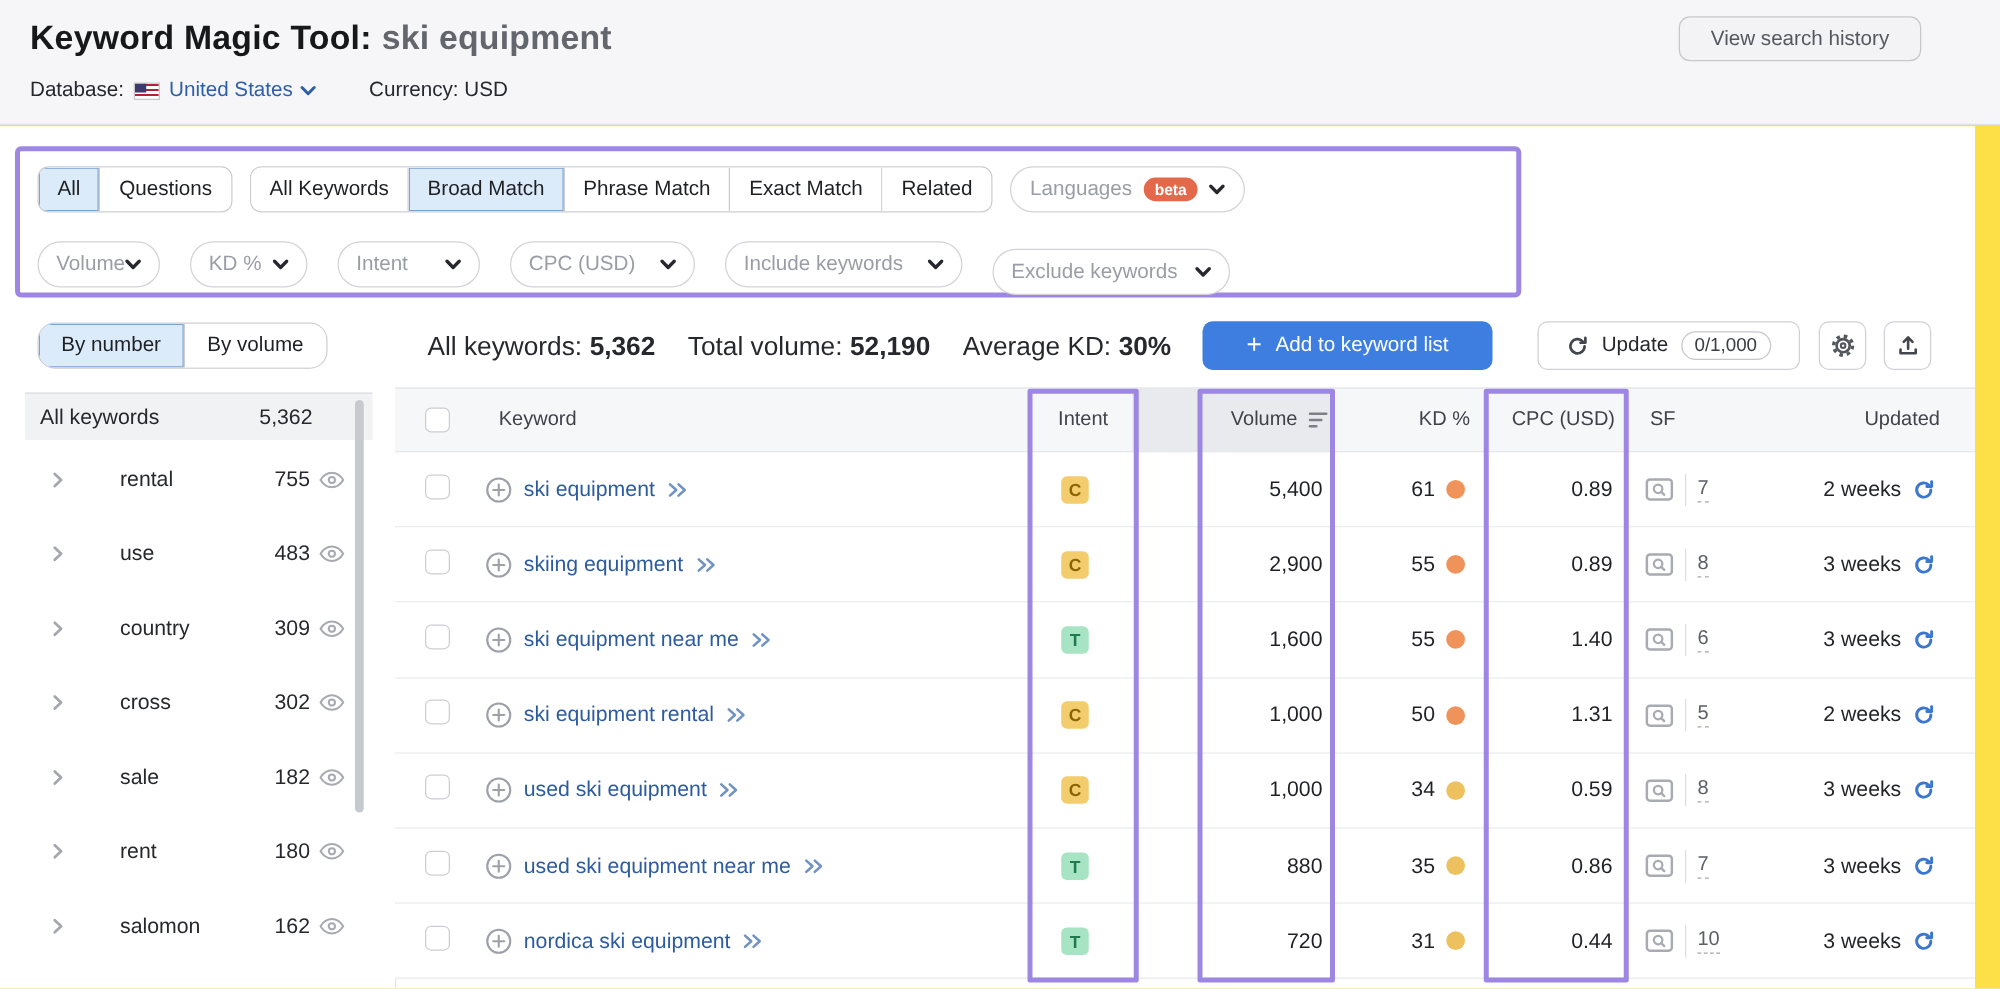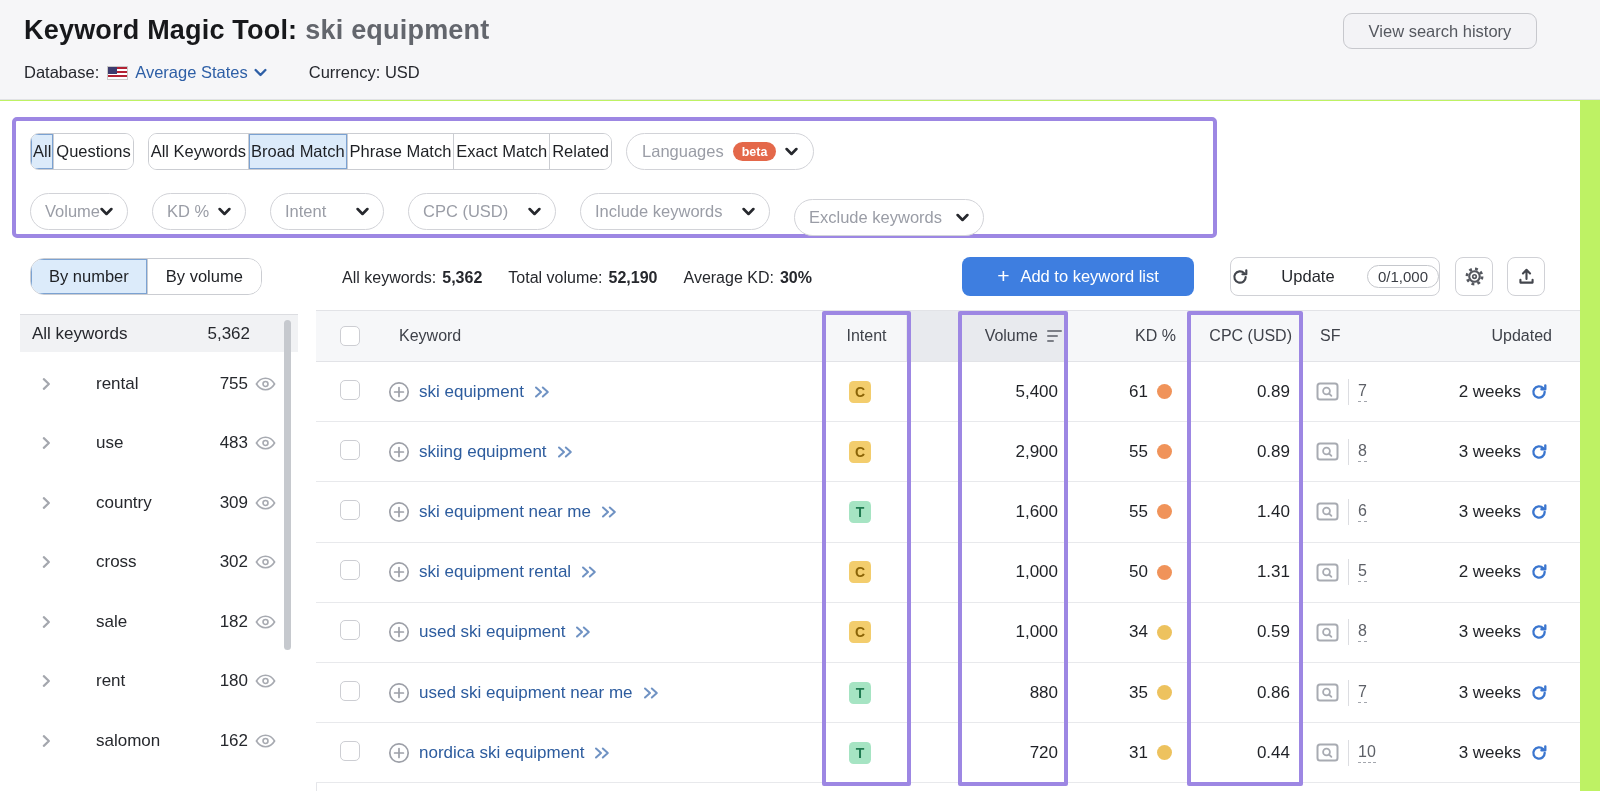--- a/index.html
+++ b/index.html
@@ -1,18 +1,18 @@
 <!DOCTYPE html>
 <html><head>
 <meta charset="utf-8">
 <style>
   * { margin:0; padding:0; box-sizing:border-box; }
   html,body { background:#e9eaee; }
   body { font-family:"Liberation Sans","DejaVu Sans",sans-serif; }
-  #app { position:relative; width:1600px; height:791px; background:#bef264; overflow:hidden; }
+  #app { position:relative; width:1600px; height:791px; background:#fde047; overflow:hidden; }
 
   
   #topbar { position:absolute; left:0; top:0; width:1600px; height:100px; background:#f6f6f8; border-bottom:1px solid #e1e2e5; }
   #page-title { position:absolute; left:24px; top:15px; font-size:27px; font-weight:700; color:#17181b; letter-spacing:.2px; }
   #page-title .query { color:#63666d; font-weight:600; margin-left:8px; }
   #db-row { position:absolute; left:24px; top:63px; display:flex; align-items:center; font-size:16.5px; color:#26282e; }
   .flag { width:21px; height:14px; margin:0 7px 0 8px; position:relative; display:inline-block;
           background:repeating-linear-gradient(#b22234 0 2px,#fff 2px 4px); border:.5px solid #c9c9c9; }
   .flag::after { content:""; position:absolute; left:0; top:0; width:9px; height:7px; background:#3c3b6e; }
   .db-link { color:#2e5fa6; margin-right:6px; }
@@ -23,21 +23,21 @@
 
   
   #main { position:absolute; left:0; top:101px; width:1580px; height:690px; background:#fff; }
 
   
   #filterbox { position:absolute; left:12px; top:117px; width:1205px; height:121px; border:4px solid #9d87e3; border-radius:5px; background:#fff; }
   .frow { position:absolute; left:14px; display:flex; align-items:center; }
   #frow1 { top:12px; gap:14px; }
   #frow2 { top:66px; gap:24px; }
   .seg-group { display:flex; border:1px solid #cbcdd2; border-radius:9px; overflow:hidden; background:#fff; height:37px; }
-  .seg { display:flex; align-items:center; padding:0 2px; font-size:16.5px; color:#1e2024; background:#fff; border-right:1px solid #cbcdd2; cursor:pointer; white-space:nowrap; }
+  .seg { display:flex; align-items:center; padding:0 15px; font-size:16.5px; color:#1e2024; background:#fff; border-right:1px solid #cbcdd2; cursor:pointer; white-space:nowrap; }
   .seg:last-child { border-right:none; }
   .seg.sel { background:#dcebfa; box-shadow:inset 0 0 0 1px #7ba2d2; }
   .chip { display:flex; align-items:center; justify-content:space-between; height:37px; border:1px solid #d2d3d8; border-radius:19px;
           padding:0 14px; font-size:16.5px; color:#9a9da6; background:#fff; cursor:pointer; white-space:nowrap; }
   #lang-chip { display:flex; align-items:center; gap:9px; height:37px; border:1px solid #d2d3d8; border-radius:19px; padding:0 15px; background:#fff; cursor:pointer; }
   #lang-chip .lbl { font-size:16.5px; color:#9a9da6; }
   .beta { background:#e4684a; color:#fff; font-size:12.5px; font-weight:700; padding:2.5px 9px; border-radius:10px; }
 
   
   #side-tabs { position:absolute; left:30px; top:258px;border-radius:14px; }
@@ -47,27 +47,27 @@
   #side-groups { position:absolute; left:20px; top:354px; width:278px; }
   .group-row { position:relative; height:59.5px; display:flex; align-items:center; cursor:pointer; }
   .group-row .gchev { position:absolute; left:22px; top:50%; transform:translateY(-50%); }
   .group-row .glabel { position:absolute; left:48px; font-size:17px; color:#26282d;margin-left:28px; }
   .group-row .gcount { position:absolute; right:50px; font-size:17px; color:#26282d; }
   .group-row .geye { position:absolute; right:22px; top:50%; transform:translateY(-50%); }
   #side-scroll { position:absolute; left:284px; top:320px; width:7px; height:330px; background:#c6c9ce; border-radius:4px; }
   #vdivider { position:absolute; left:316px; top:310px; width:1px; height:481px; background:#e4e5e9; }
 
   
-  #stats { position:absolute; left:342px; top:262px; height:31px; display:flex; align-items:center; gap:26px; font-size:16px; color:#26282d; }
+  #stats { position:absolute; left:342px; top:262px; height:31px; display:flex; align-items:center; gap:26px; font-size:21px; color:#26282d; }
   .stat b { font-weight:700; margin-left:6px; }
   #add-btn { position:absolute; left:962px; top:257px; width:232px; height:39px; background:#3e7ee0; border-radius:8px; color:#fff;
              display:flex; align-items:center; justify-content:center; gap:11px; font-size:16.5px; cursor:pointer; }
   #add-btn .plus { font-size:21px; font-weight:400; margin-top:-2px; }
   #update-btn { position:absolute; left:1230px; top:257px; width:210px; height:39px; border:1px solid #d0d1d6; border-radius:8px; background:#fff;
-                display:flex; align-items:center; justify-content:space-between; gap:10px; font-size:16.5px; color:#26282d; cursor:pointer; }
+                display:flex; align-items:center; justify-content:center; gap:10px; font-size:16.5px; color:#26282d; cursor:pointer; }
   .pill { border:1px solid #c5c7cc; border-radius:12px; padding:2px 10px; font-size:15px; color:#3a3d44; }
   .icon-btn { position:absolute; top:257px; width:38px; height:39px; border:1px solid #d0d1d6; border-radius:8px; background:#fff;
               display:flex; align-items:center; justify-content:center; cursor:pointer; }
   #gear-btn { left:1455px; }
   #export-btn { left:1507px; }
 
   
   #thead { position:absolute; left:316px; top:310px; width:1264px; height:52px; background:#f6f7f9; border-top:1px solid #e2e3e7; border-bottom:1px solid #e2e3e7; font-size:16px; color:#3f424a; }
   #vol-sorted-bg { position:absolute; left:590px; top:0; width:160px; height:50px; background:#e8eaee; }
   #thead .hcell { position:absolute; top:0; height:50px; display:flex; align-items:center; }
@@ -104,21 +104,21 @@
 
 <div id="app">
 
   <div id="topbar">
     <div id="page-title">
       <span>Keyword Magic Tool:</span><span class="query">ski equipment</span>
     </div>
     <div id="db-row">
       <span>Database:</span>
       <span class="flag"></span>
-      <span class="db-link">Average States</span>
+      <span class="db-link">United States</span>
       <span class="chev-blue">
         <svg width="13" height="9" viewBox="0 0 12 8">
             <path d="M1.5 1.7 6 6.3 10.5 1.7" fill="none" stroke="#2e5fa6" stroke-width="2.2" stroke-linecap="round" stroke-linejoin="round"></path>
           </svg>
       </span>
       <span id="currency"><span>Currency:</span> <span>USD</span></span>
     </div>
     <div id="history-btn">View search history</div>
   </div>
 

